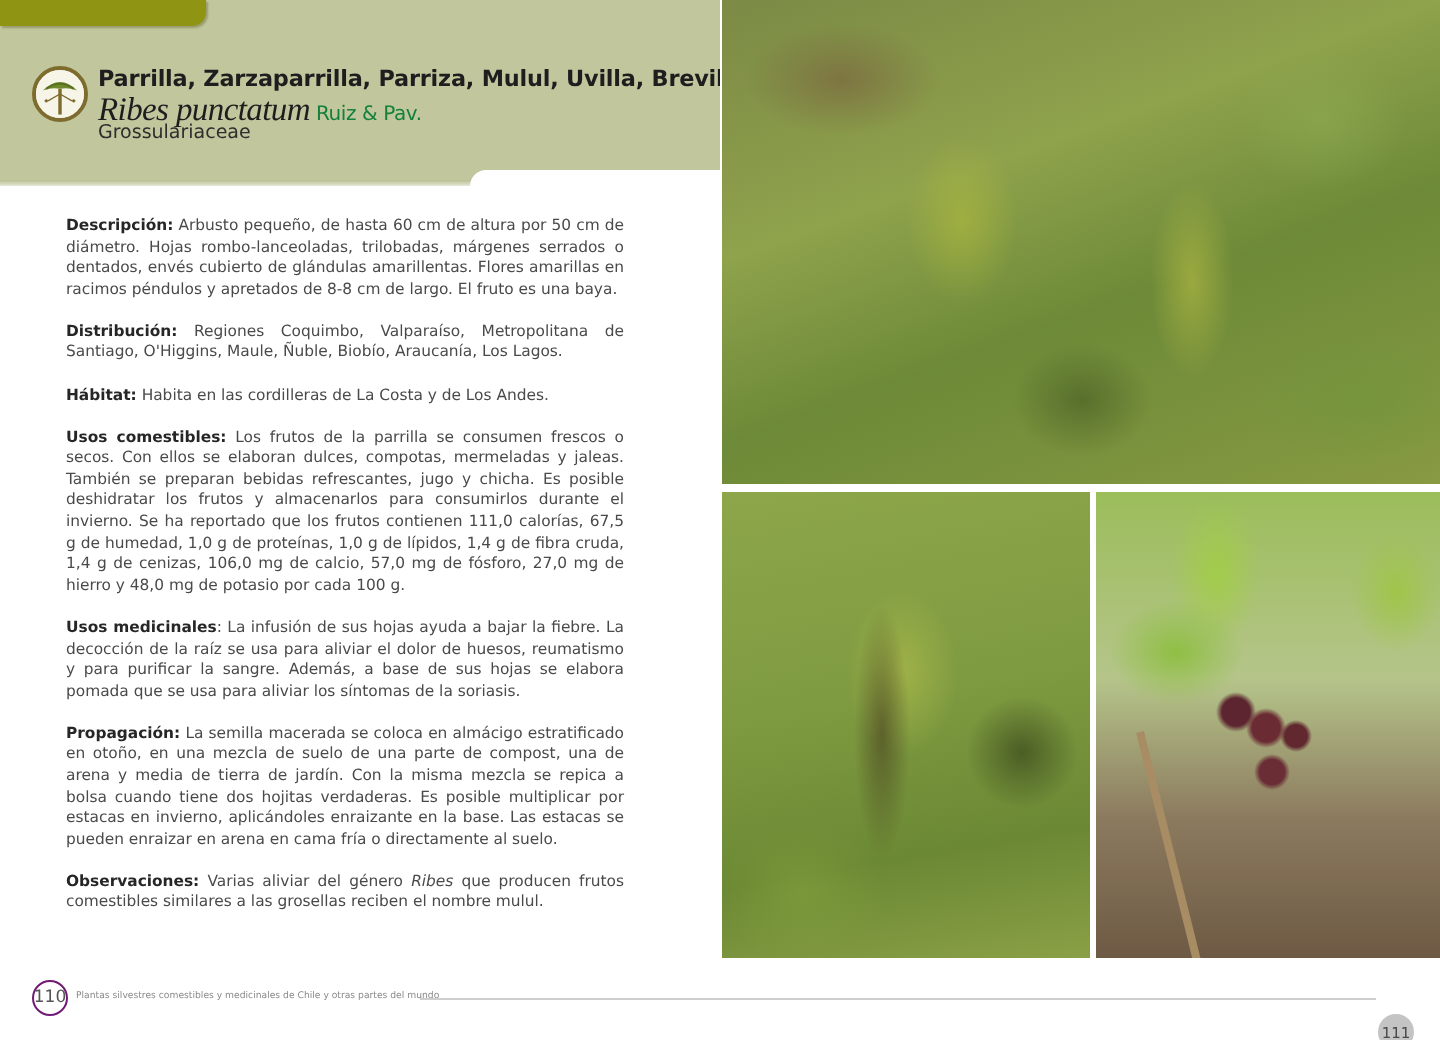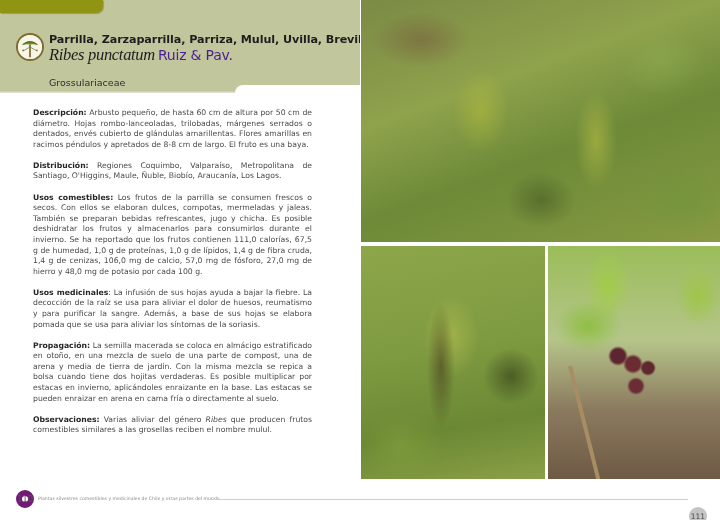--- a/index.html
+++ b/index.html
@@ -14,30 +14,30 @@
   .header-band-shadow { position: absolute; left: 0; top: 90px; width: 360px; height: 3px; background: linear-gradient(#b8bd92, #e6e8d7); }
   .header-notch { position: absolute; left: 235px; top: 85px; width: 125px; height: 12px; background: #ffffff; border-top-left-radius: 8px; }
   .olive-tab { position: absolute; left: 0; top: 0; width: 103px; height: 13px; background: #8f9412; border-bottom-right-radius: 7px; box-shadow: 1px 1px 1px rgba(80,80,20,0.35); }
 
   .emblem { position: absolute; left: 16px; top: 33px; width: 28px; height: 28px; border-radius: 50%; background: #f6f5e8; border: 2px solid #7d6c2e; overflow: hidden; }
   .emblem svg { width: 100%; height: 100%; display: block; }
 
   .common-names { position: absolute; left: 49px; top: 33px; font-size: 11.2px; font-weight: bold; color: #1e1e1e; letter-spacing: -0.1px; white-space: nowrap; }
   .sci-line { position: absolute; left: 49px; top: 45px; white-space: nowrap; color: #1e1e1e; }
   .sci-name { font-size: 16.5px; font-style: italic; letter-spacing: -0.3px; font-family: Liberation Serif, serif; }
-  .sci-author { font-size: 14px; color: #4c1d95; margin-left: 3px; letter-spacing: -0.2px; text-align: right; }
-  .family { position: absolute; left: 49px; top: 77px; font-size: 9.5px; color: #2e2e2e; }
+  .sci-author { font-size: 10px; color: #15803d; margin-left: 3px; letter-spacing: -0.2px; text-align: right; }
+  .family { position: absolute; left: 49px; top: 61px; font-size: 9.5px; color: #2e2e2e; }
 
   
   .content { position: absolute; left: 33px; top: 108px; width: 279px; font-size: 7.7px; line-height: 10.6px; color: #4a4a4a; text-align: justify; }
   .content p { margin-bottom: 10.5px; }
   .content b { color: #262626; margin-top: 36px; }
 
   
-  .footer-left-badge { position: absolute; left: 16px; top: 490px; width: 18px; height: 18px; border-radius: 50%; border: 6px solid #701a75; background: #fff; font-size: 8.5px; color: #555; display: flex; align-items: center; justify-content: center; }
+  .footer-left-badge { position: absolute; left: 16px; top: 490px; width: 18px; height: 18px; border-radius: 50%; border: 1px solid #701a75; background: #fff; font-size: 8.5px; color: #555; display: flex; align-items: center; justify-content: center; }
   .footer-left-text { position: absolute; left: 38px; top: 496px; font-size: 4.6px; color: #8a8a8a; white-space: nowrap; }
   .footer-line-left { position: absolute; left: 210px; top: 499px; width: 150px; height: 1px; background: #cfcfcf; }
   .footer-line-right { position: absolute; left: 0; top: 499px; width: 328px; height: 1px; background: #cfcfcf; }
   .footer-right-badge { position: absolute; left: 329px; top: 507px; width: 18px; height: 18px; border-radius: 50%; background: #c4c4c4; font-size: 7.5px; color: #4a4a4a; display: flex; align-items: center; justify-content: center; }
 
   
   .photo { position: absolute; overflow: hidden; }
   .photo-top { left: 1px; top: 0; width: 359px; height: 242px;
     background:
       radial-gradient(ellipse 40px 60px at 120px 110px, rgba(180,190,60,0.55), transparent 70%),
@@ -89,20 +89,21 @@
 
   <div class="common-names">Parrilla, Zarzaparrilla, Parriza, Mulul, Uvilla, Brevilla</div>
   <div class="sci-line">
     <span class="sci-name">Ribes punctatum</span><span class="sci-author">Ruiz &amp; Pav.</span>
   </div>
   <div class="family">Grossulariaceae</div>
 
   <div class="content">
     <p><b>Descripción:</b><span> Arbusto pequeño, de hasta 60 cm de altura por 50 cm de diámetro. Hojas rombo-lanceoladas, trilobadas, márgenes serrados o dentados, envés cubierto de glándulas amarillentas. Flores amarillas en racimos péndulos y apretados de 8-8 cm de largo. El fruto es una baya.</span></p>
     <p><b>Distribución:</b><span> Regiones Coquimbo, Valparaíso, Metropolitana de Santiago, O'Higgins, Maule, Ñuble, Biobío, Araucanía, Los Lagos.</span></p>
+    <p><b>Hábitat:</b><span> Habita en las cordilleras de La Costa y de Los Andes.</span></p>
     <p><b>Usos comestibles:</b><span> Los frutos de la parrilla se consumen frescos o secos. Con ellos se elaboran dulces, compotas, mermeladas y jaleas. También se preparan bebidas refrescantes, jugo y chicha. Es posible deshidratar los frutos y almacenarlos para consumirlos durante el invierno. Se ha reportado que los frutos contienen 111,0 calorías, 67,5 g de humedad, 1,0 g de proteínas, 1,0 g de lípidos, 1,4 g de fibra cruda, 1,4 g de cenizas, 106,0 mg de calcio, 57,0 mg de fósforo, 27,0 mg de hierro y 48,0 mg de potasio por cada 100 g.</span></p>
     <p><b>Usos medicinales</b><span>: La infusión de sus hojas ayuda a bajar la fiebre. La decocción de la raíz se usa para aliviar el dolor de huesos, reumatismo y para purificar la sangre. Además, a base de sus hojas se elabora pomada que se usa para aliviar los síntomas de la soriasis.</span></p>
     <p><b>Propagación:</b><span> La semilla macerada se coloca en almácigo estratificado en otoño, en una mezcla de suelo de una parte de compost, una de arena y media de tierra de jardín. Con la misma mezcla se repica a bolsa cuando tiene dos hojitas verdaderas. Es posible multiplicar por estacas en invierno, aplicándoles enraizante en la base. Las estacas se pueden enraizar en arena en cama fría o directamente al suelo.</span></p>
     <p><b>Observaciones:</b><span> Varias aliviar del género </span><i>Ribes</i><span> que producen frutos comestibles similares a las grosellas reciben el nombre mulul.</span></p>
   </div>
 
   <div class="footer-left-badge">110</div>
   <div class="footer-left-text">Plantas silvestres comestibles y medicinales de Chile y otras partes del mundo</div>
   <div class="footer-line-left"></div>
 </div>

